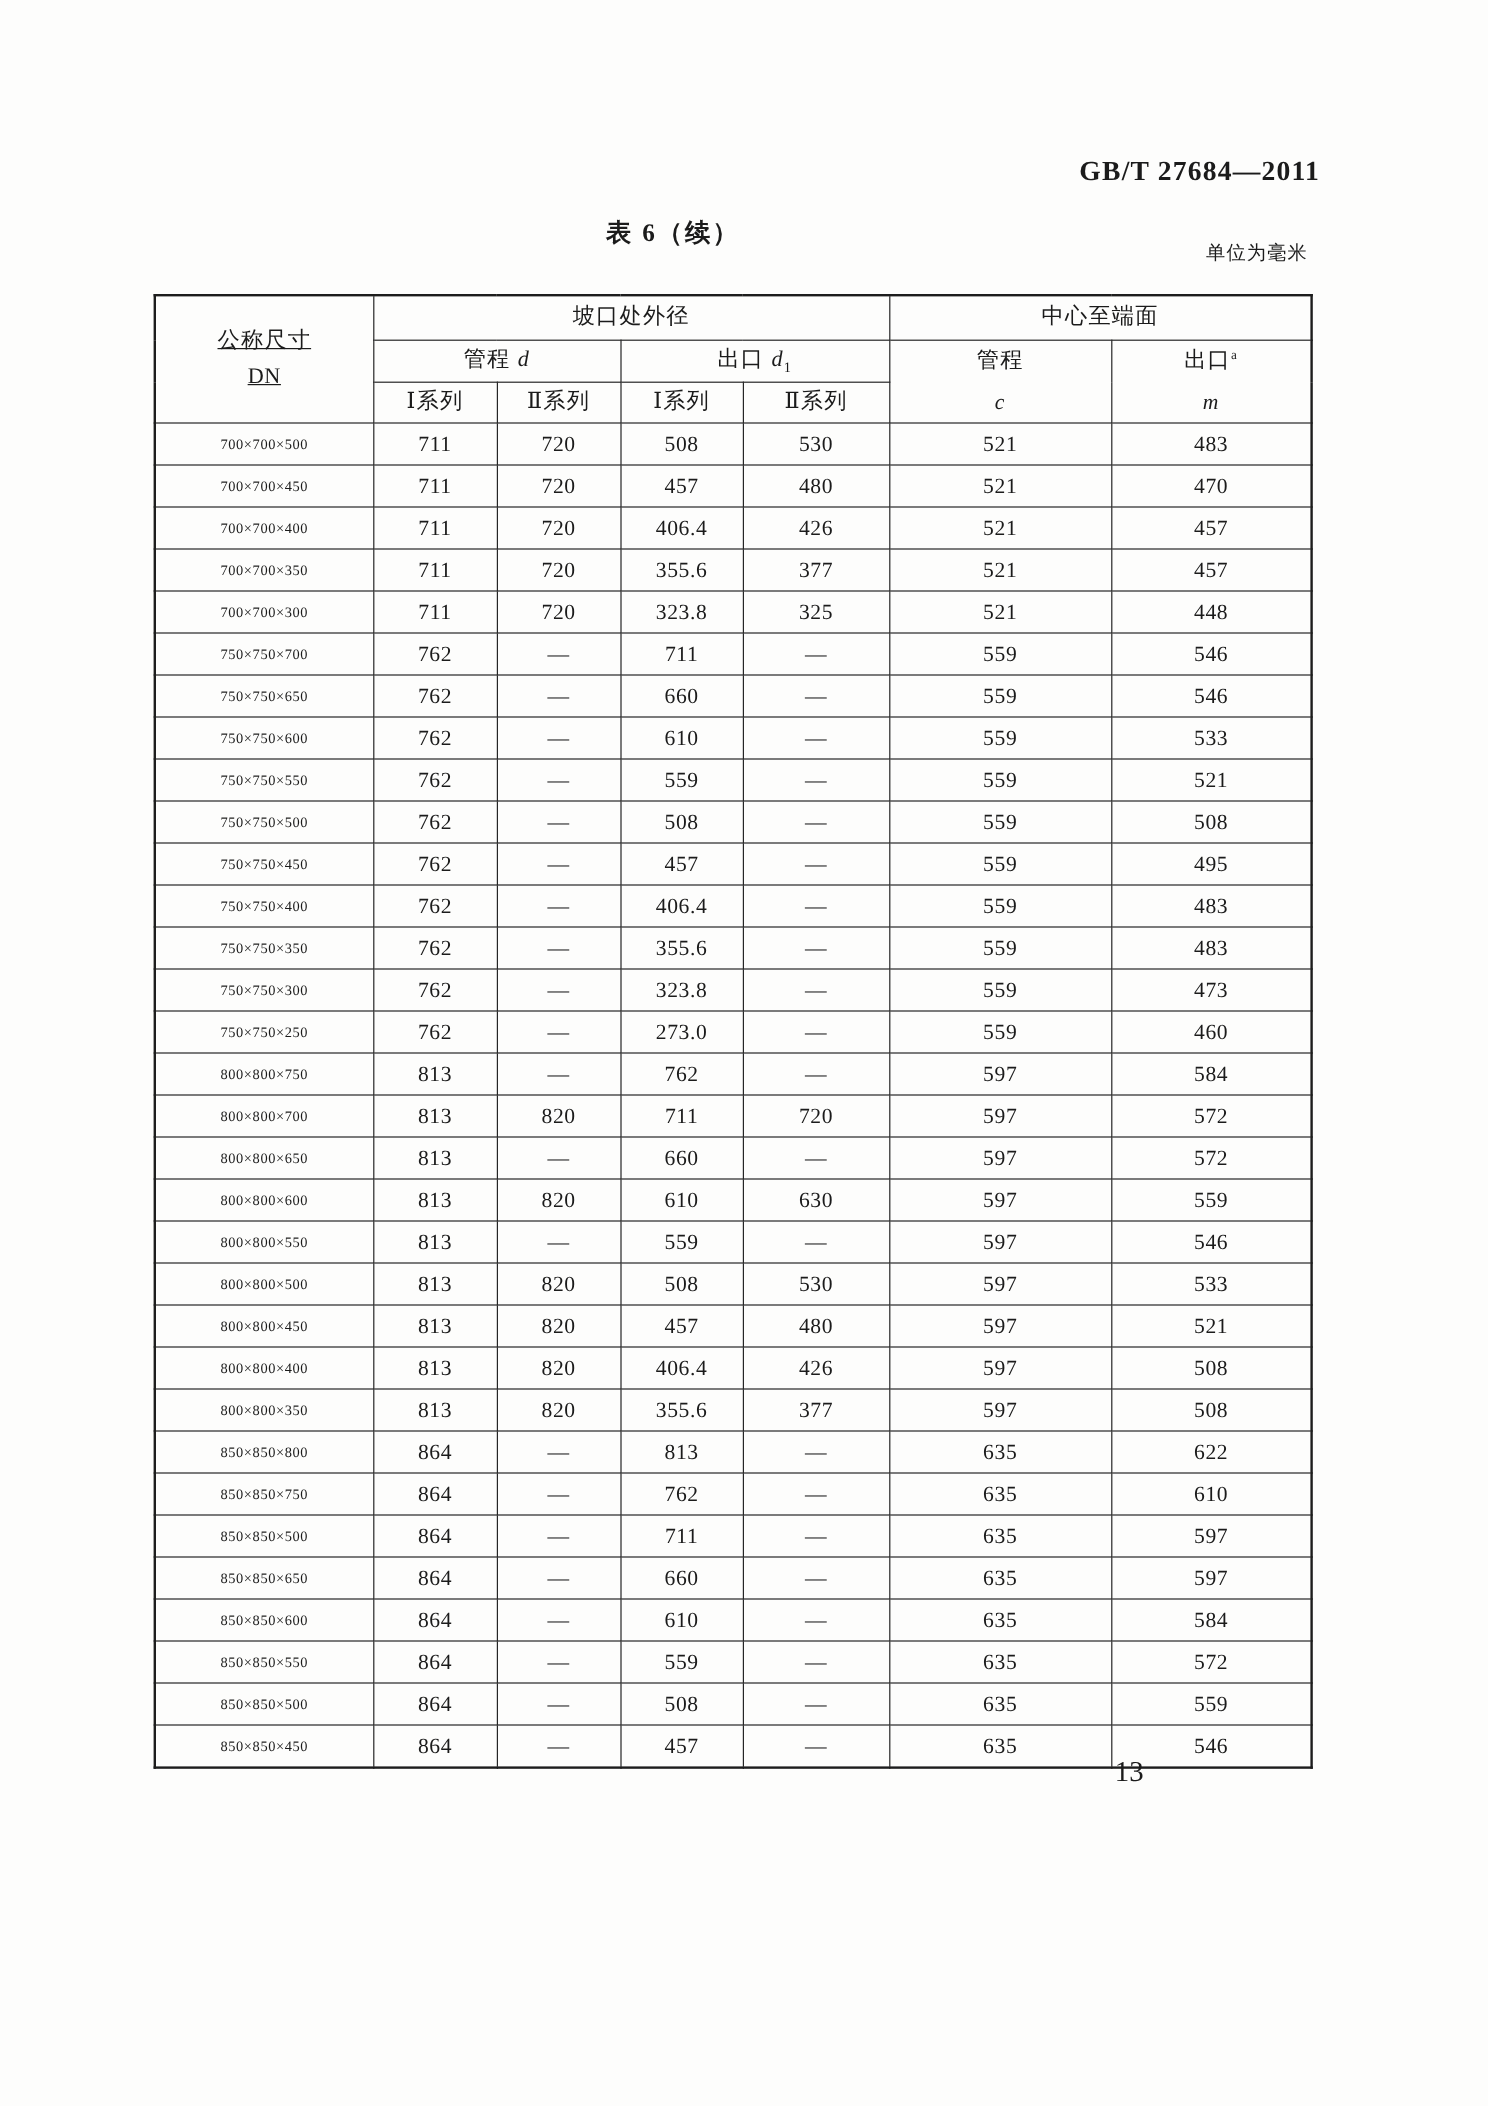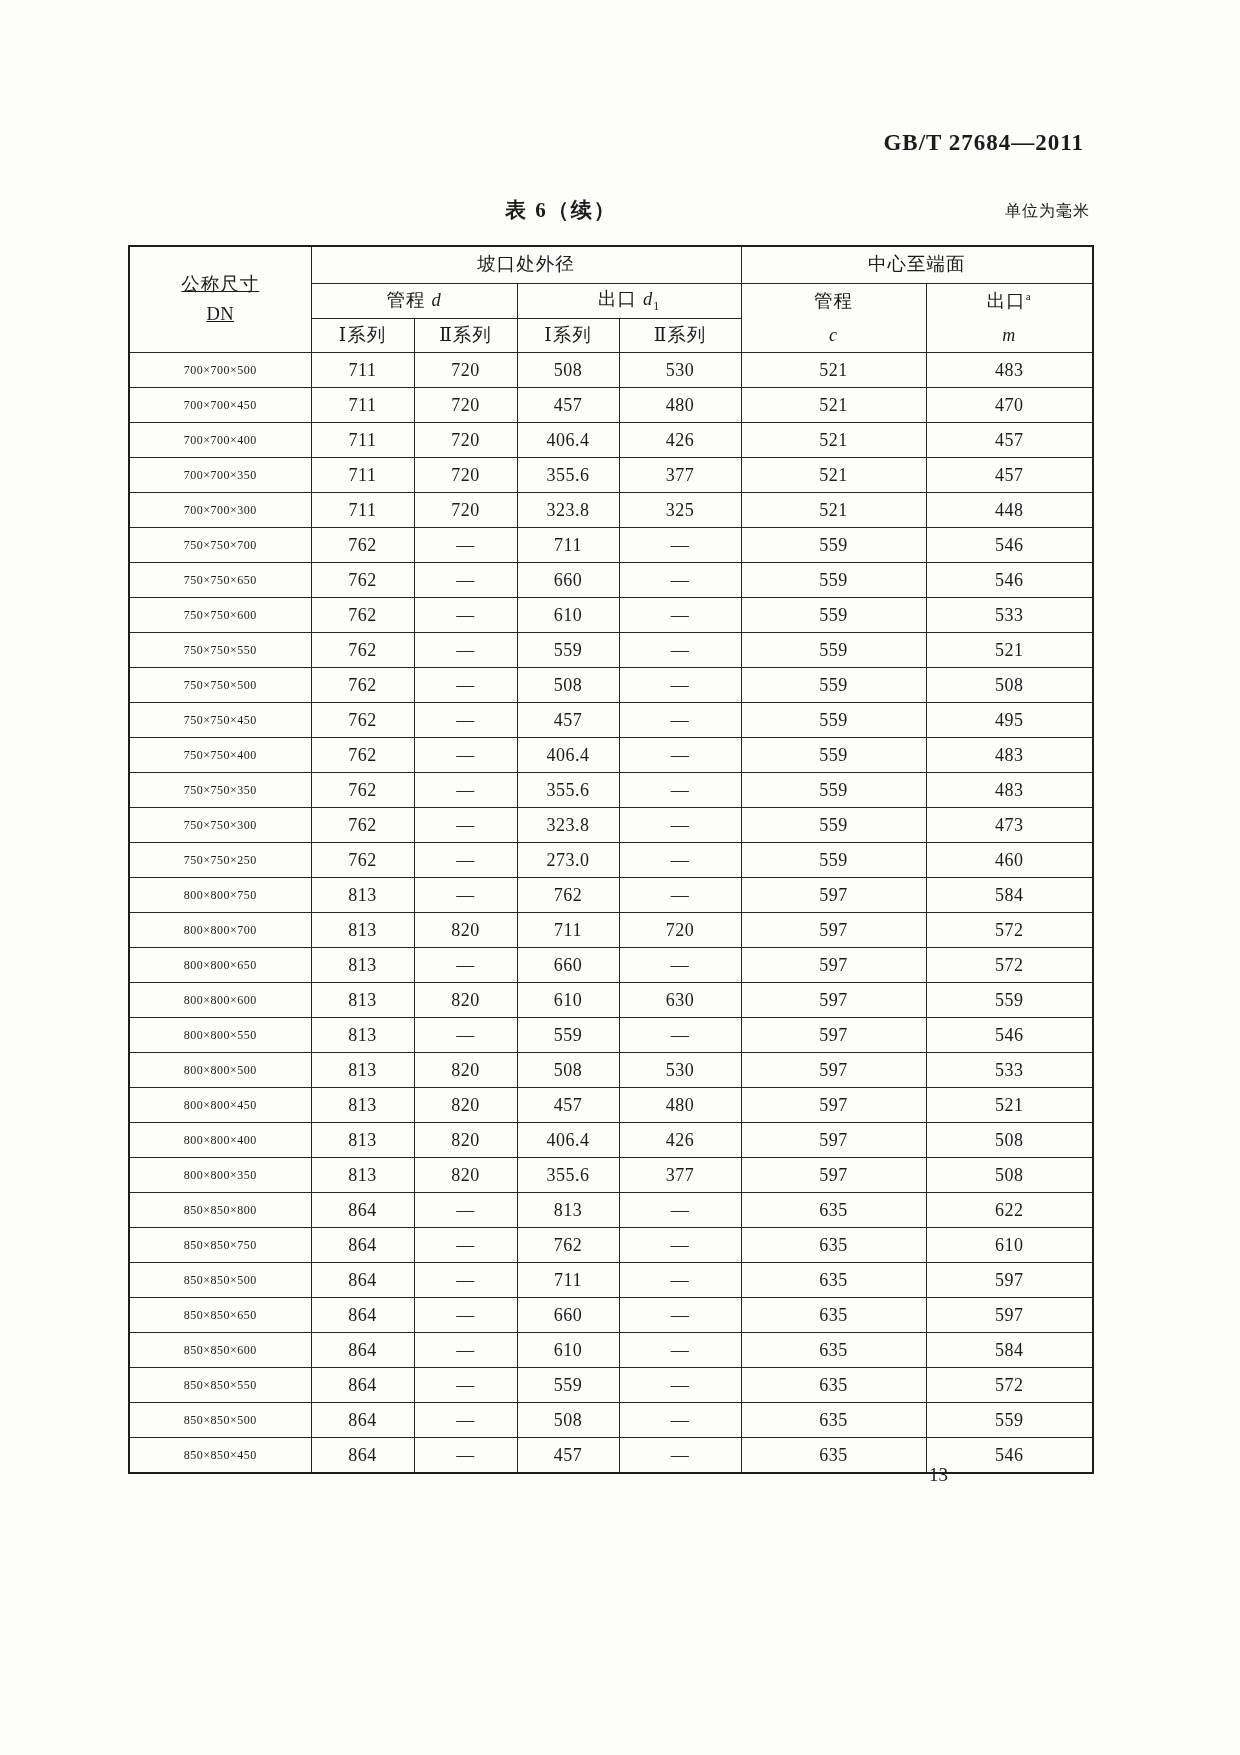--- a/index.html
+++ b/index.html
@@ -12,28 +12,28 @@
     width: 1240px;
     height: 1755px;
     background: #fdfdfc;
     color: #1b1b1b;
     font-family: "Liberation Serif", "DejaVu Serif", serif;
     overflow: hidden;
   }
   .doc-number {
     position: absolute;
     top: 130px;
-    right: 156px;
+    right: 140px;
     font-size: 23px;
     font-weight: bold;
     letter-spacing: 1px;
   }
   .table-title {
     position: absolute;
-    top: 196px;
+    top: 180px;
     left: 505px;
     font-size: 21px;
     font-weight: bold;
     letter-spacing: 2px;
   }
   .unit-note {
     position: absolute;
     top: 201px;
     right: 150px;
     font-size: 16px;
@@ -84,21 +84,21 @@
     font-size: 18px;
     letter-spacing: 0.5px;
   }
   table.spec tbody td:first-child {
     font-size: 12px;
   }
   .page-number {
     position: absolute;
     top: 1464px;
     left: 929px;
-    font-size: 19px;
+    font-size: 24px;
   }
 </style>
 </head>
 <body>
 
 <div class="page">
 
   <div class="doc-number">GB/T 27684—2011</div>
 
   <div class="table-title">表 6（续）</div>

